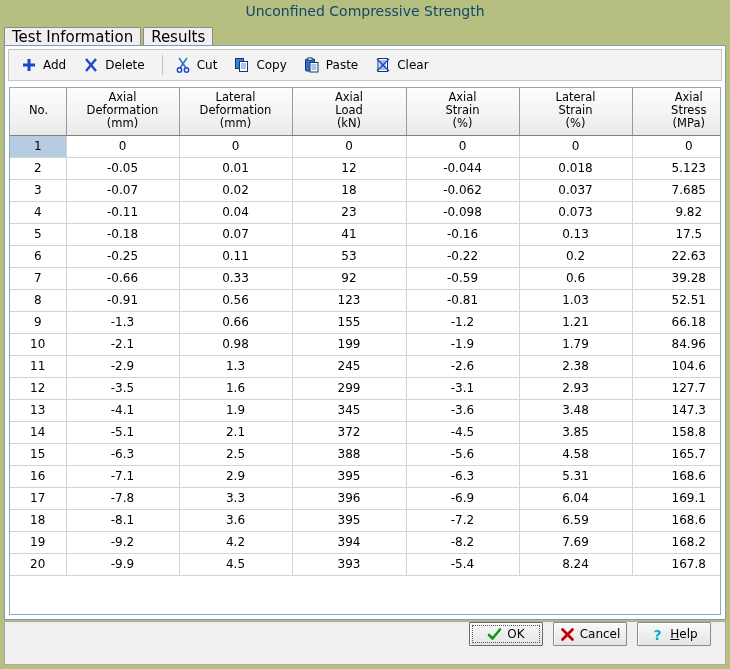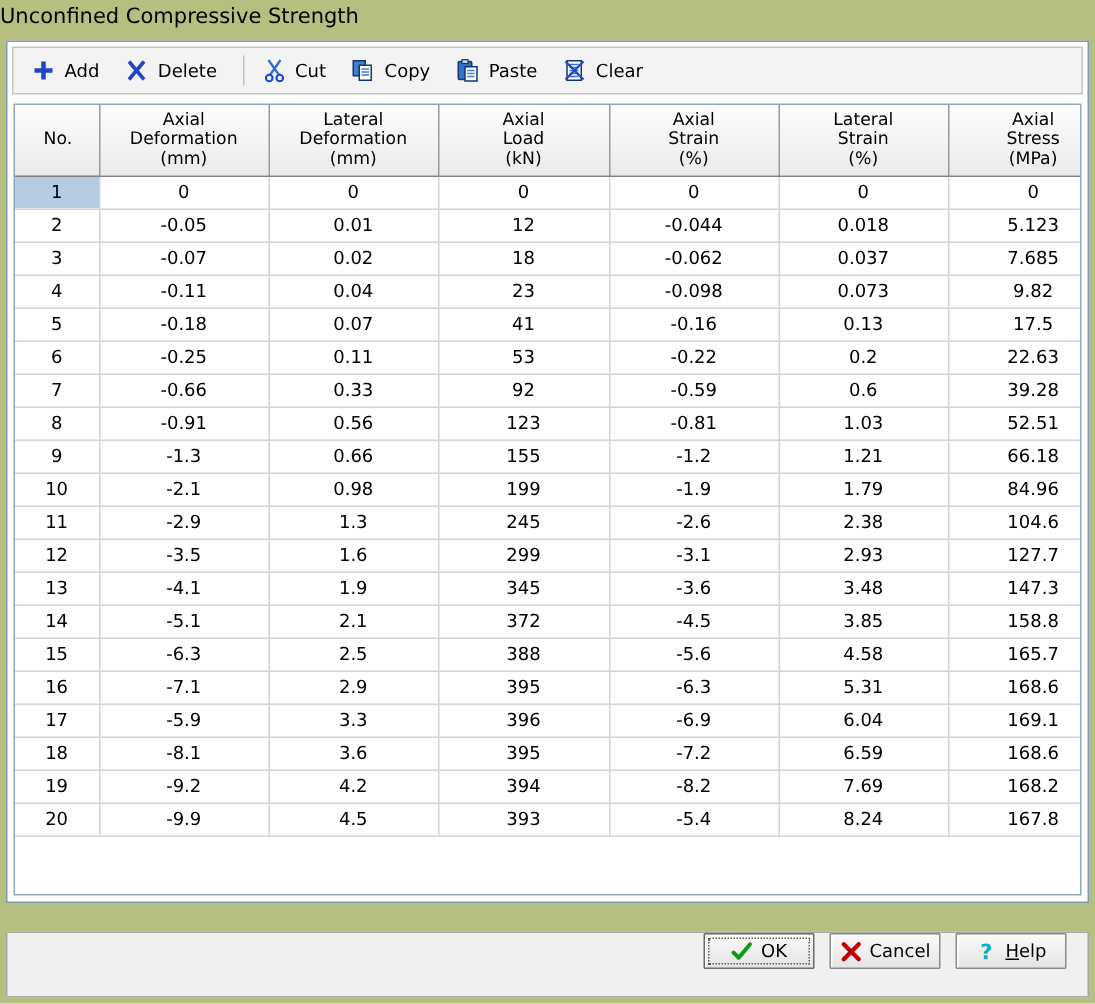--- a/index.html
+++ b/index.html
@@ -12,23 +12,23 @@
   }
   body {
     background: #b6be80;
     position: relative;
   }
 
   
   .window-title {
     height: 22px;
     line-height: 22px;
-    text-align: left;
+    text-align: center;
     font-size: 14px;
-    color: #000000;
+    color: #0c4a6e;
     background: #b6be80;
     user-select: none;
   }
 
   
   .tabstrip {
     position: absolute;
     left: 4px; top: 24px;
     width: 722px;
     height: 22px;
@@ -56,21 +56,21 @@
     background: #ffffff;
     border-color: #7d7d7d;
     position: relative;
     z-index: 3;
     font-weight: normal;
   }
 
   
   .panel {
     position: absolute;
-    left: 4px; top: 27px;
+    left: 4px; top: 45px;
     width: 722px;
     height: 575px;
     background: #ffffff;
     border: 1px solid #7d9bb5;
     z-index: 2;
   }
 
   
   .toolbar {
     height: 32px;
@@ -479,21 +479,21 @@
             <td class="c-no">16</td>
             <td>-7.1</td>
             <td>2.9</td>
             <td>395</td>
             <td class="calc">-6.3</td>
             <td class="calc">5.31</td>
             <td class="calc">168.6</td>
           </tr>
           <tr>
             <td class="c-no">17</td>
-            <td>-5.9</td>
+            <td>-7.8</td>
             <td>3.3</td>
             <td>396</td>
             <td class="calc">-6.9</td>
             <td class="calc">6.04</td>
             <td class="calc">169.1</td>
           </tr>
           <tr>
             <td class="c-no">18</td>
             <td>-8.1</td>
             <td>3.6</td>

